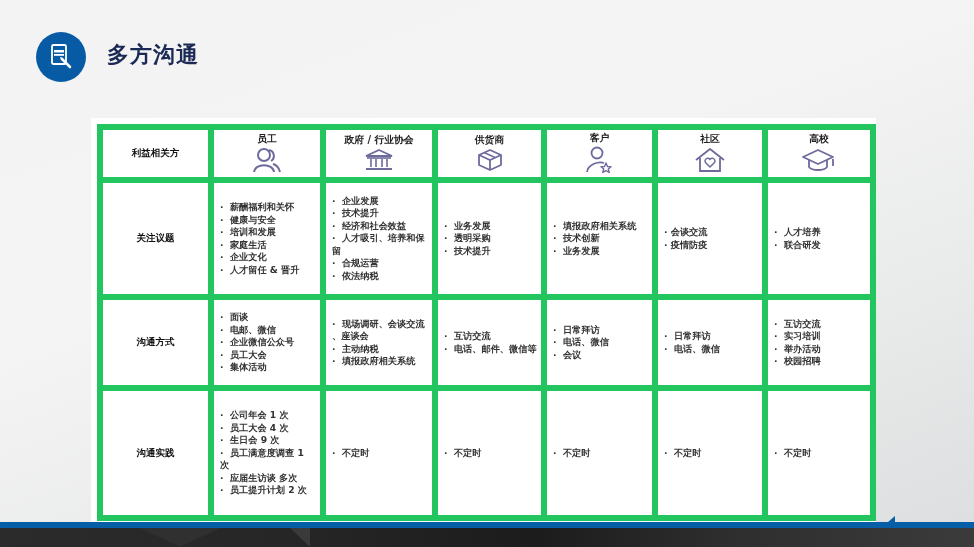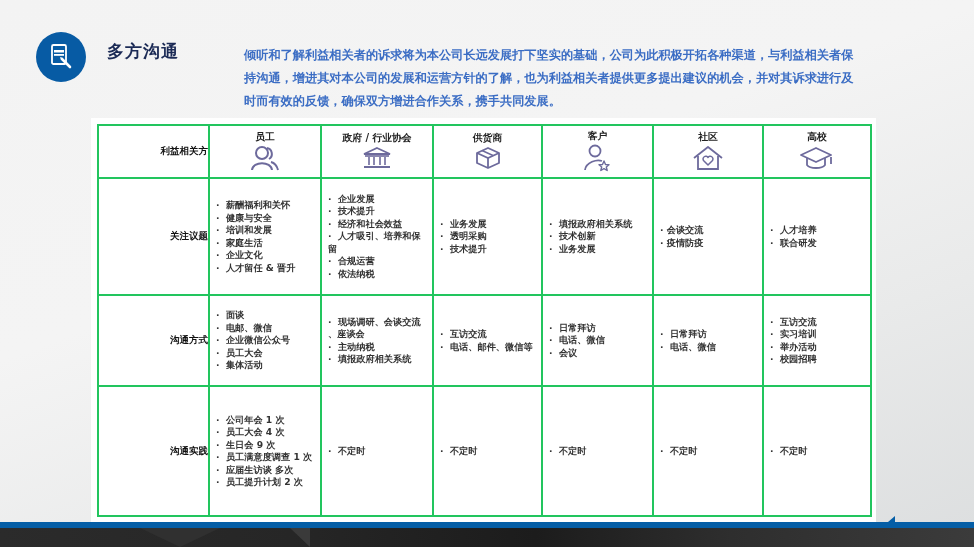--- a/index.html
+++ b/index.html
@@ -12,44 +12,44 @@
   .slide { position: absolute; left: 0; top: 0; width: 974px; height: 547px; }
 
   
   .logo-circle {
     position: absolute; left: 36px; top: 32px; width: 50px; height: 50px;
     border-radius: 50%; background: #075ba4;
     display: flex; align-items: center; justify-content: center;
   }
   .page-title {
     position: absolute; left: 107px; top: 40px;
-    font-size: 17px; font-weight: bold; color: #1b2a55; letter-spacing: 1px; text-align: right;
+    font-size: 22px; font-weight: bold; color: #1b2a55; letter-spacing: 1px; text-align: right;
   }
   .intro {
     position: absolute; left: 244px; top: 44px; width: 610px;
     font-size: 12.2px; font-weight: bold; color: #3b6dc4; line-height: 23px;
   }
 
   
   .panel {
     position: absolute; left: 91px; top: 118px; width: 785px; height: 404px;
     background: #ffffff;
   }
   table.matrix {
     position: absolute; left: 6px; top: 6px;
     width: 773px; border-collapse: collapse; table-layout: fixed;
     font-family: "DejaVu Sans", "Liberation Sans", sans-serif;
   }
   table.matrix td, table.matrix th {
-    border: 2px solid #22c55e;
+    border: 6px solid #22c55e;
     font-size: 9.2px; color: #333; vertical-align: middle;
     line-height: 12.5px;
   }
   table.matrix th.corner, table.matrix td.rowhead {
-    font-weight: bold; color: #111; text-align: right; font-size: 9.5px;
+    font-weight: bold; color: #111; text-align: center; font-size: 9.5px;
   }
   th.colhead { font-weight: normal; text-align: center; vertical-align: top; padding-top: 0; }
   .colhead-label { display: block; font-size: 9.8px; color: #222; line-height: 11px; margin-top: -1px; font-weight: bold; }
   .colhead-icon { display: block; margin: 3px auto 0; }
   tr.hdr { height: 53px; }
   tr.r1 { height: 117px; }
   tr.r2 { height: 91px; }
   tr.r3 { height: 130px; }
   td.cell { padding: 0 4px 0 6px; font-weight: bold; }
   .item { display: block; white-space: pre-wrap; }
@@ -89,21 +89,20 @@
   <div class="logo-circle">
     <svg width="26" height="28" viewBox="0 0 26 28">
       <rect x="4" y="2" width="14" height="19" rx="1.5" fill="none" stroke="#fff" stroke-width="1.8"></rect>
       <rect x="6" y="7" width="10" height="2.5" fill="#fff"></rect>
       <rect x="6" y="11" width="10" height="1.8" fill="#fff"></rect>
       <line x1="14" y1="16" x2="22" y2="24" stroke="#fff" stroke-width="2.6" stroke-linecap="round"></line>
       <polygon points="12,14 15,15 13,17" fill="#fff"></polygon>
     </svg>
   </div>
   <div class="page-title">多方沟通</div>
-  <div class="intro">倾听和了解利益相关者的诉求将为本公司长远发展打下坚实的基础，公司为此积极开拓各种渠道，与利益相关者保持沟通，增进其对本公司的发展和运营方针的了解，也为利益相关者提供更多提出建议的机会，并对其诉求进行及时而有效的反馈，确保双方增进合作关系，携手共同发展。</div>
 
   <div class="panel">
     <table class="matrix">
       <colgroup>
         <col style="width:111px">
           <col style="width:112px">
           <col style="width:112px">
           <col style="width:109px">
           <col style="width:111px">
           <col style="width:110px">

